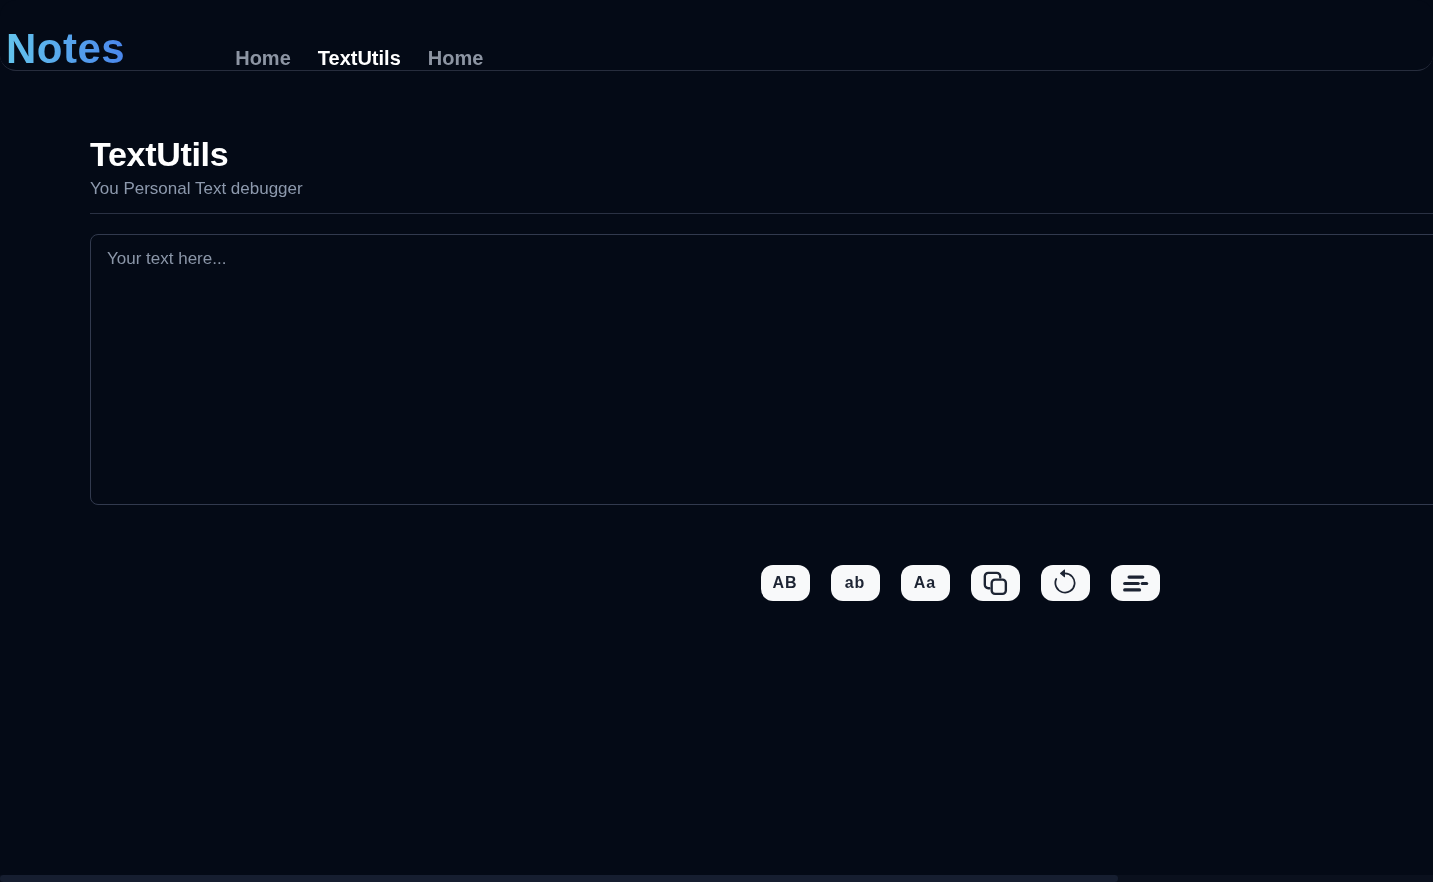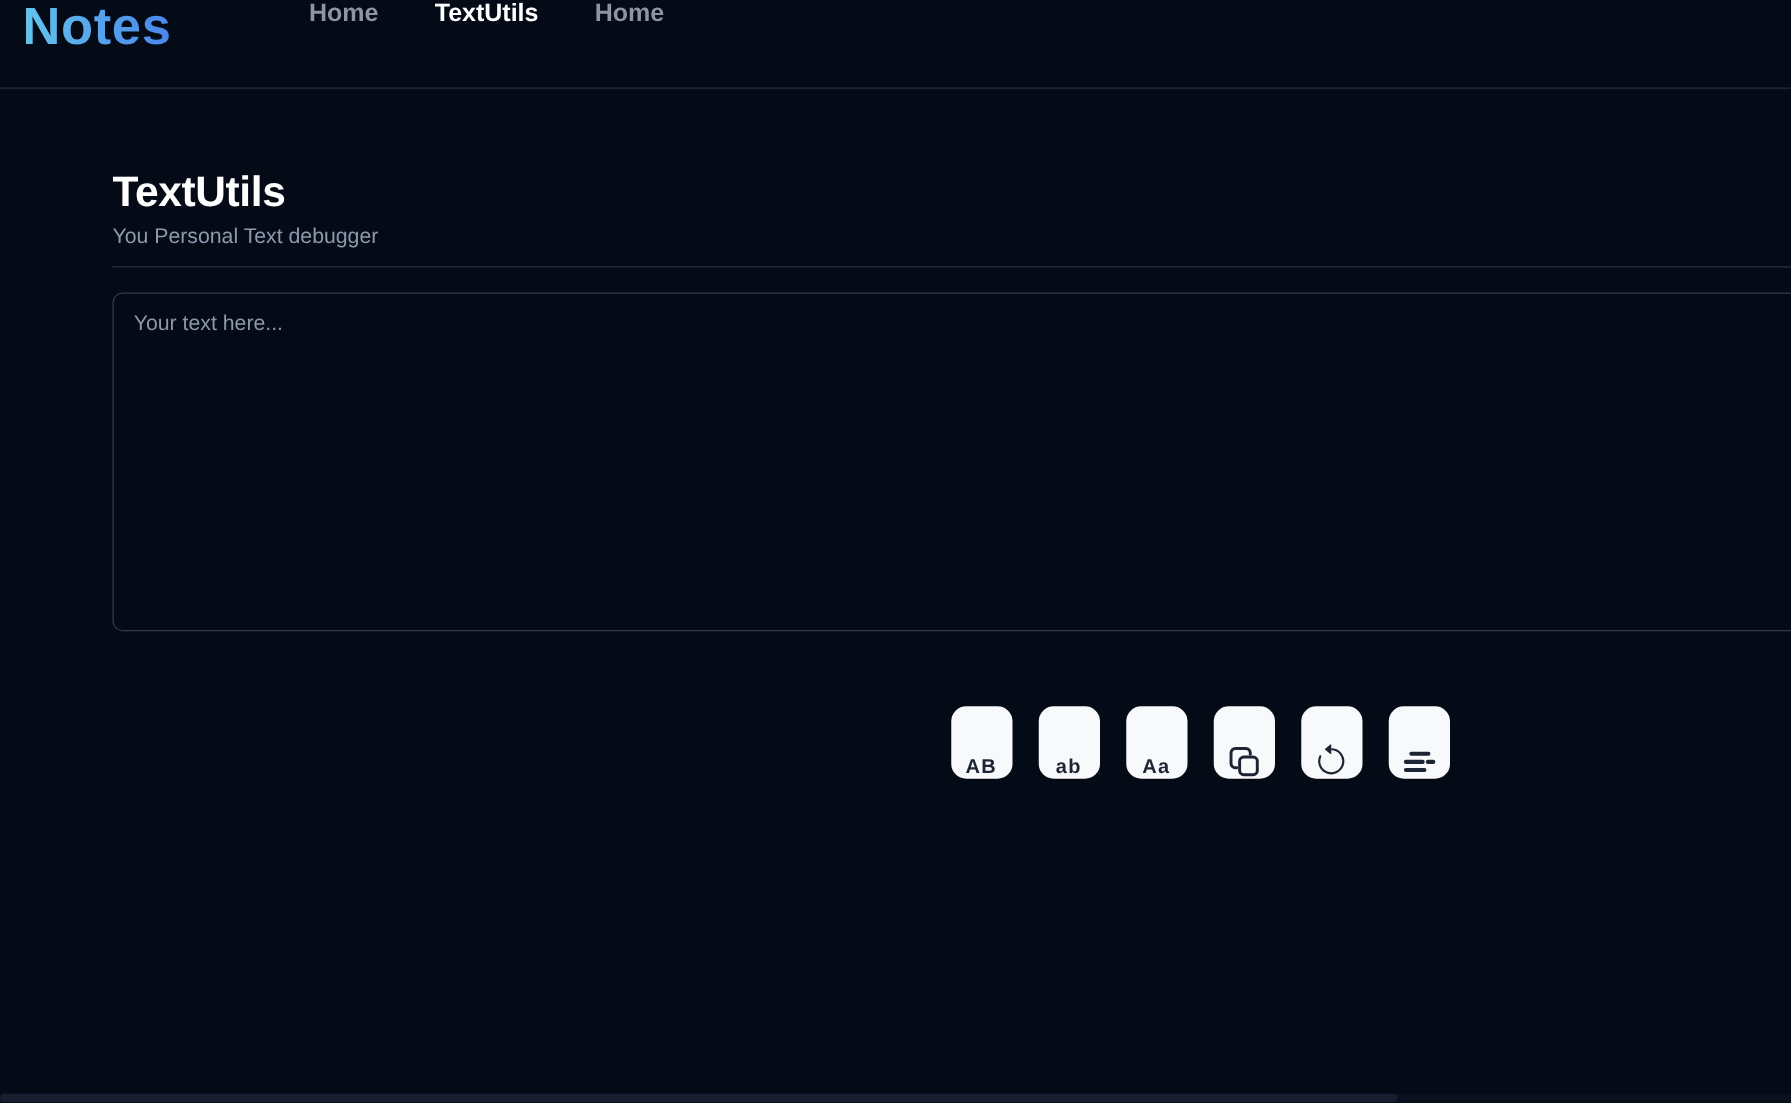--- a/index.html
+++ b/index.html
@@ -10,40 +10,41 @@
     background: #040a16;
     overflow: hidden;
     position: relative;
     font-family: "Liberation Sans", sans-serif;
   }
 
   
   .navbar {
     height: 71px;
     display: flex;
-    align-items: flex-start;
-    padding-left: 18px;
+    align-items: flex-end;
+    padding-left: 6px;
     border-bottom: 1px solid #272d3d;
     background: #040a16;
+    border-radius: 16px;
   }
   .logo {
     font-size: 42px;
     font-weight: 700;
     line-height: 1;
     background: linear-gradient(90deg, #63c4ec 0%, #4a86ec 100%);
     -webkit-background-clip: text;
     background-clip: text;
     -webkit-text-fill-color: transparent;
     color: transparent;
     cursor: pointer;
     letter-spacing: 0.5px;
   }
   .nav-links {
     display: flex;
-    gap: 45px;
+    gap: 27px;
     margin-left: 110px;
     align-items: center;
   }
   .nav-link {
     font-size: 20px;
     font-weight: 600;
     color: #8d95a3;
     cursor: pointer;
     text-decoration: none;
   }
@@ -94,26 +95,26 @@
 
   
   .toolbar {
     margin-top: 60px;
     display: flex;
     justify-content: center;
     gap: 21px;
   }
   .tool-btn {
     width: 49px;
-    height: 58px;
+    height: 36px;
     border-radius: 12px;
     background: #f8f9fa;
     border: none;
     display: flex;
-    align-items: flex-end;
+    align-items: center;
     justify-content: center;
     color: #1d2433;
     cursor: pointer;
     padding: 0;
   }
   .tool-btn .glyph {
     font-family: "Liberation Sans", sans-serif;
     font-size: 16px;
     font-weight: 700;
     letter-spacing: 1px;

